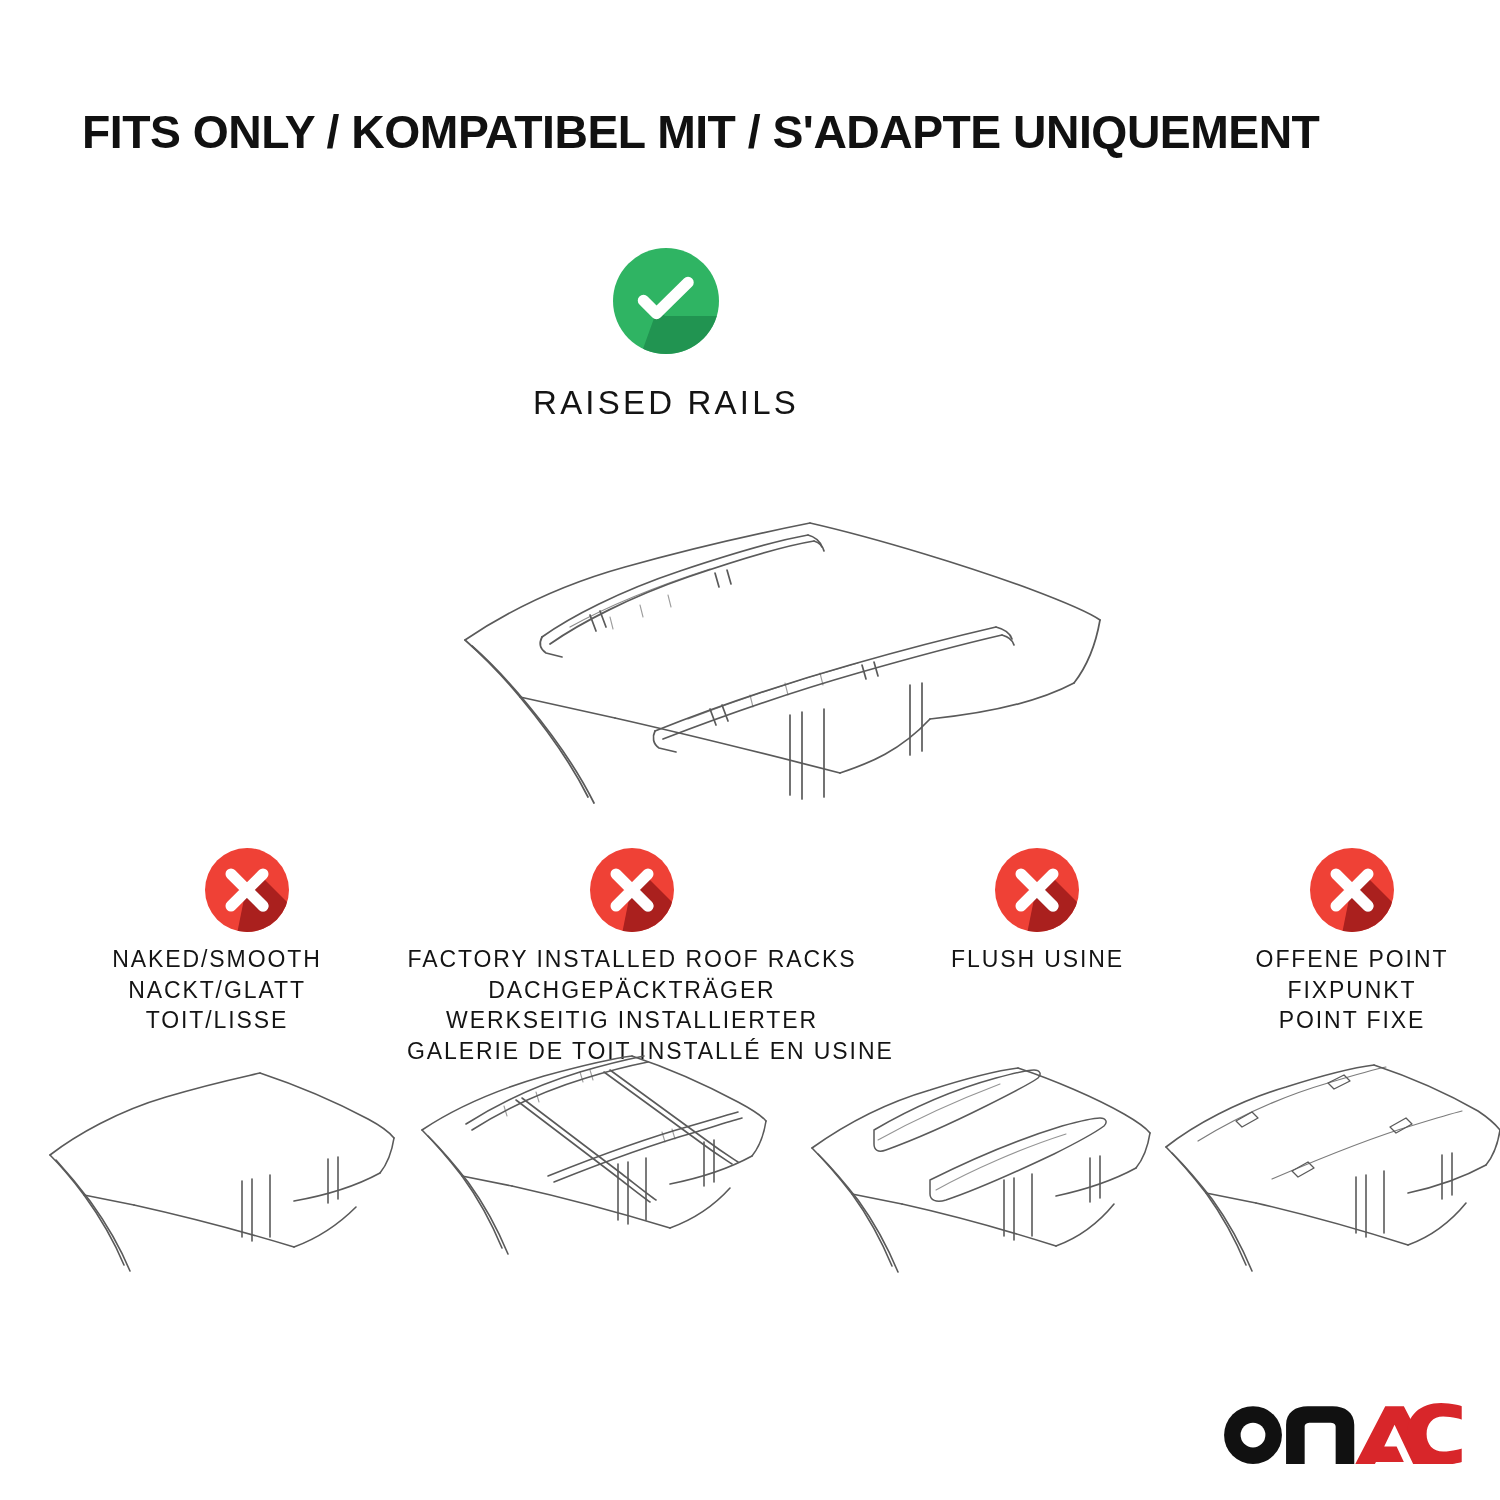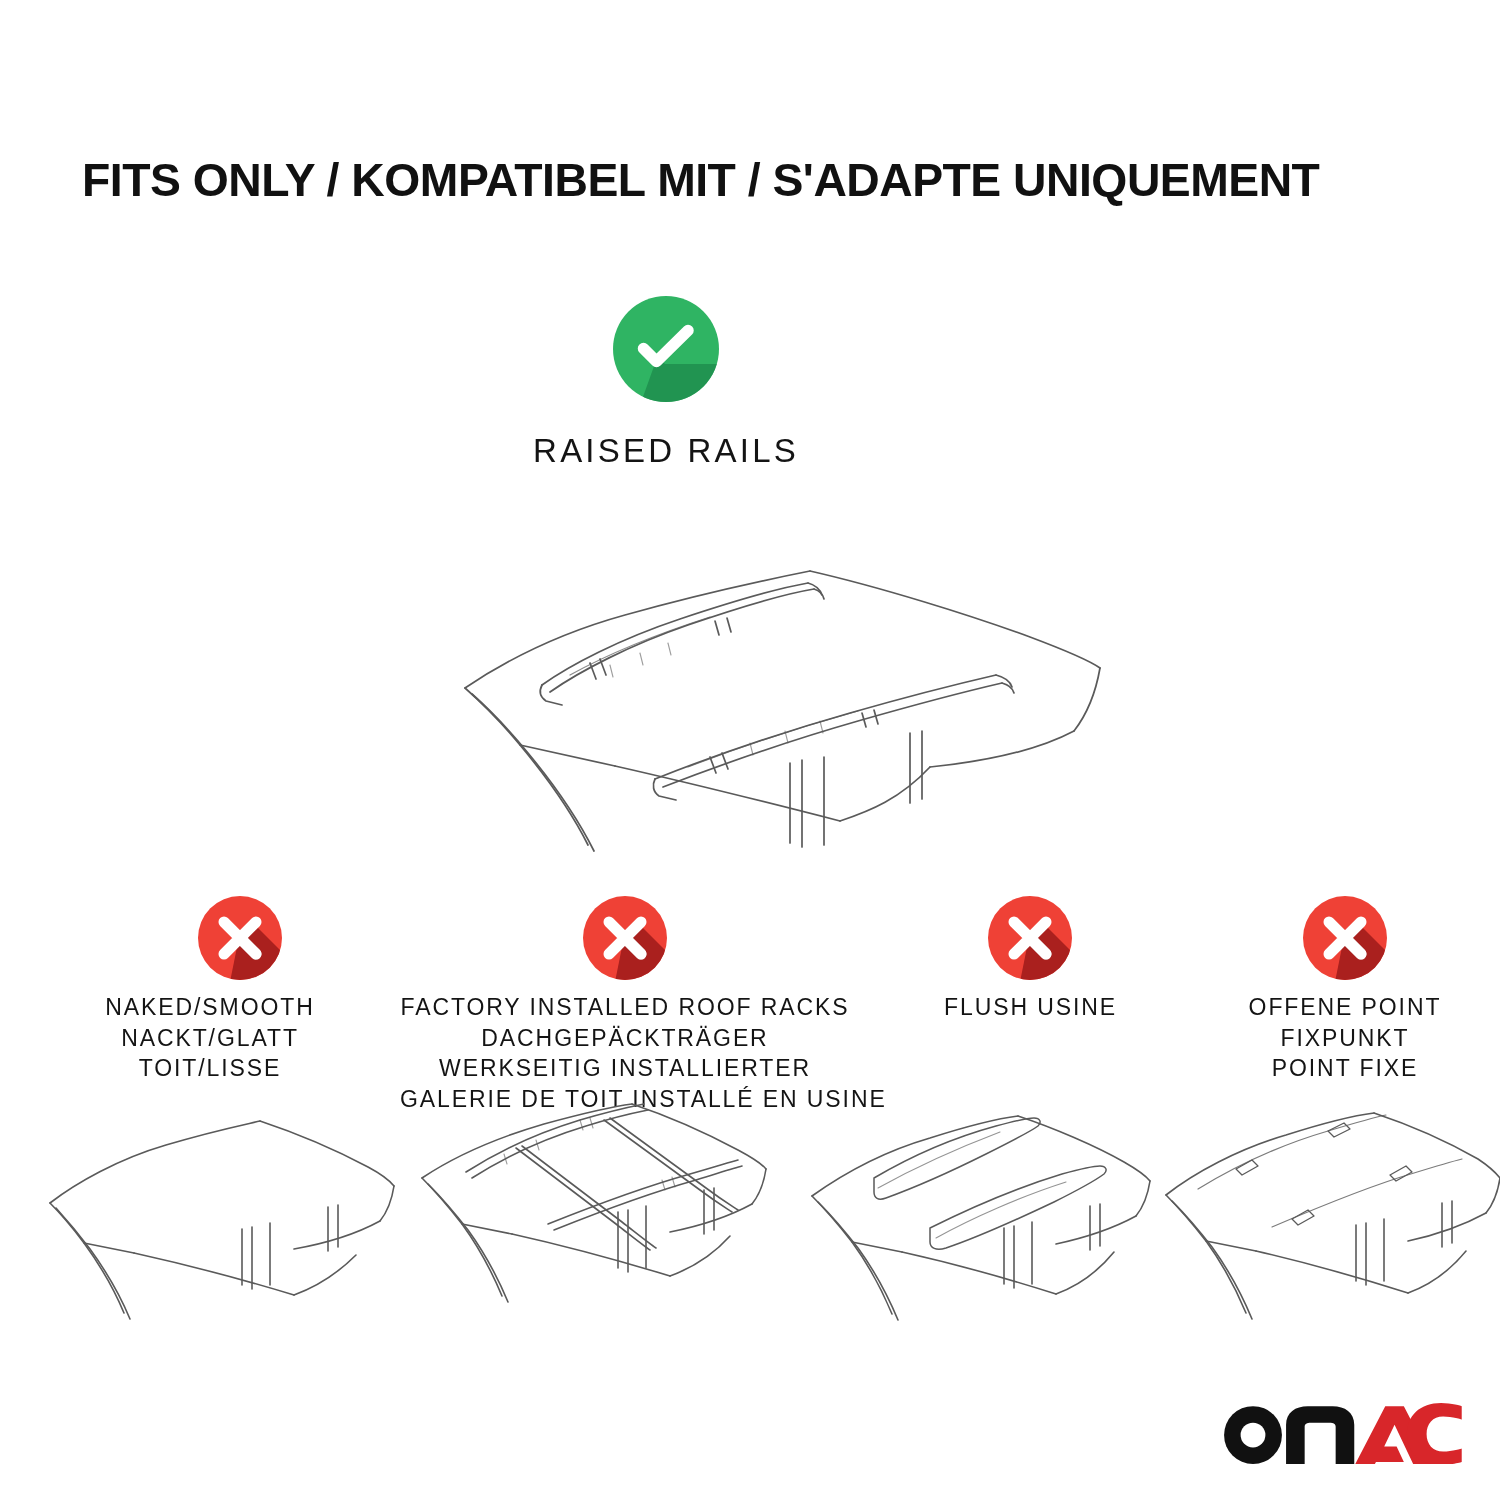--- a/index.html
+++ b/index.html
@@ -4,21 +4,21 @@
 <style>
   html,body{margin:0;padding:0;}
   body{
     width:1500px;height:1500px;
     background:#ffffff;
     font-family:"Liberation Sans", sans-serif;
     color:#1a1a1a;
     position:relative;
     overflow:hidden;
   }
-  .page{position:absolute;inset:0;margin-top:48px;}
+  .page{position:absolute;inset:0;}
 
   
   #title{
     position:absolute;
     left:82px; top:108px;
     width:1340px;
     font-size:47px;
     font-weight:700;
     letter-spacing:-0.5px;
     color:#111111;
@@ -54,21 +54,21 @@
   #hero-illu{
     position:absolute;
     left:410px;top:505px;
     width:700px;height:320px;
   }
   #hero-illu svg{display:block;width:100%;height:100%;}
 
   
   #cols{
     position:absolute;
-    left:0;top:848px;width:1300px;height:430px;
+    left:7px;top:848px;width:1300px;height:430px;
   }
   .col{position:absolute;top:0;}
   .col .badge-wrap{
     position:absolute;top:0;
     width:84px;height:84px;
   }
   .col .badge-wrap svg{display:block;width:84px;height:84px;}
   .col .labels{
     position:absolute;
     top:96px;

